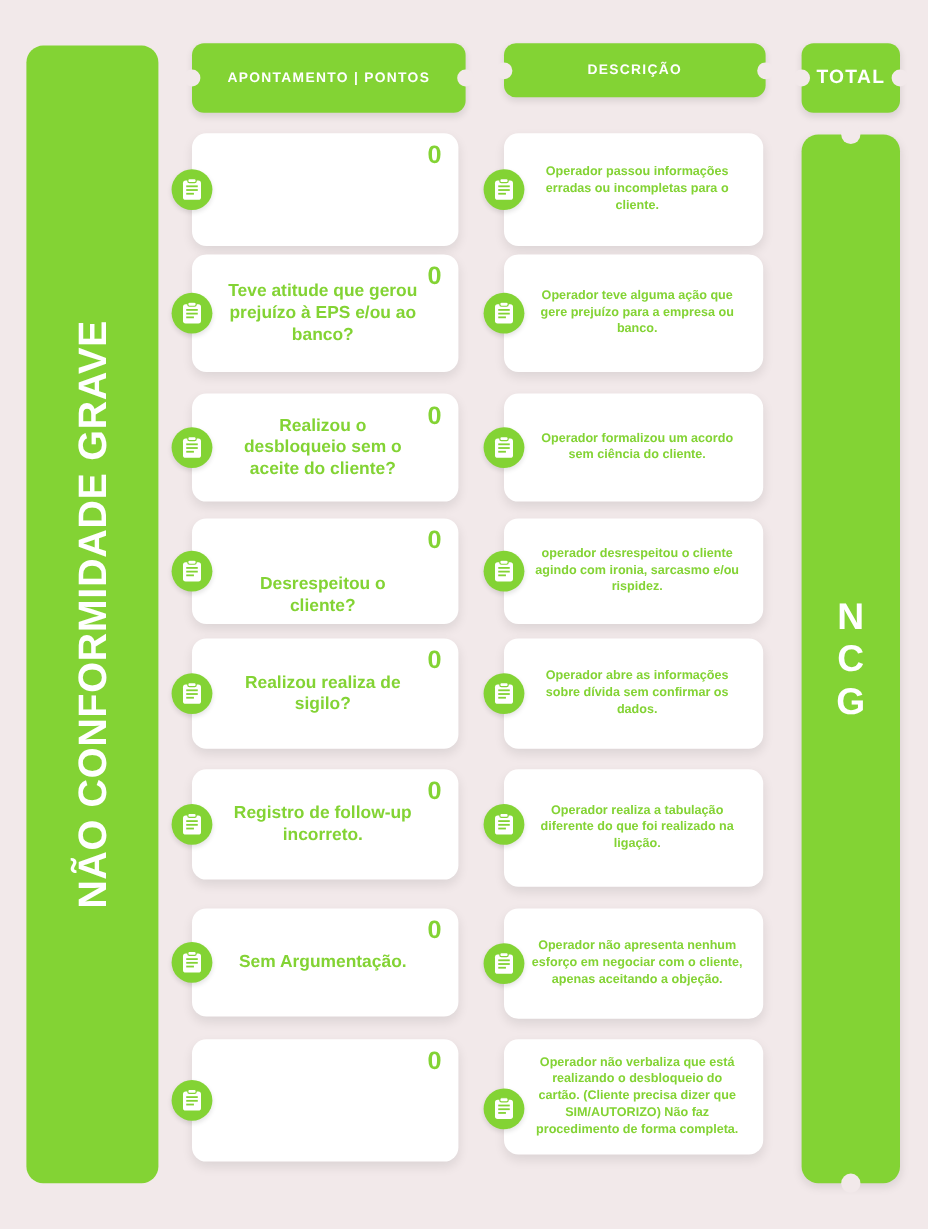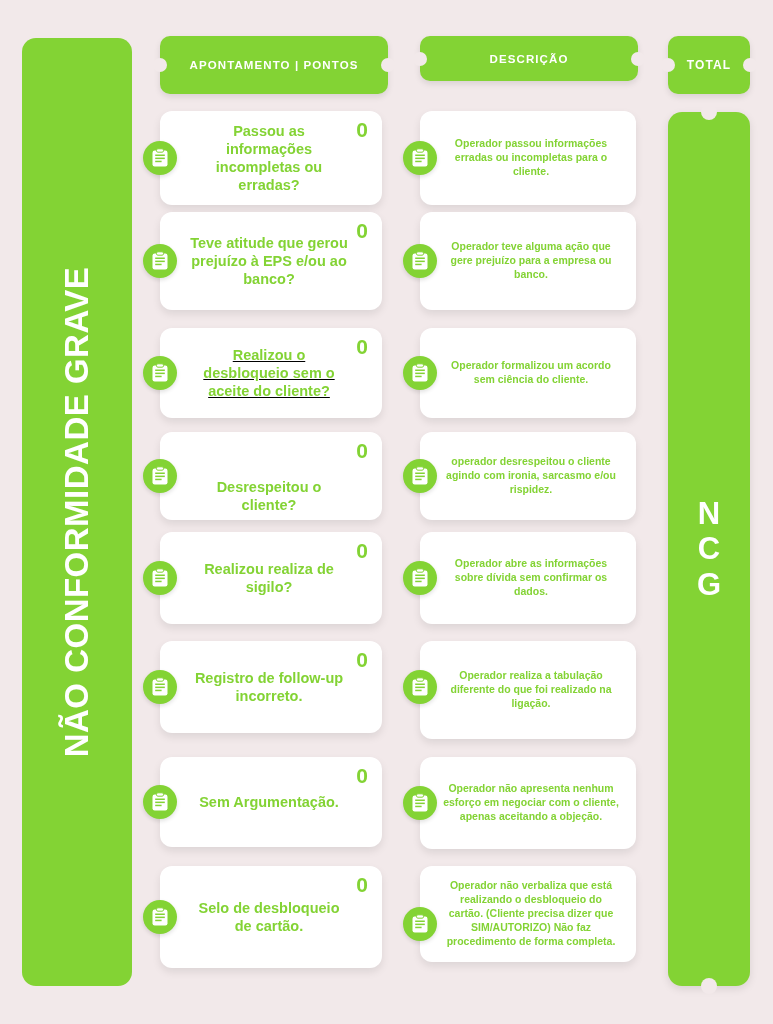--- a/index.html
+++ b/index.html
@@ -82,21 +82,21 @@
     left: 420px;
     top: 36px;
     width: 218px;
     height: 45px;
   }
   #head-total {
     left: 668px;
     top: 36px;
     width: 82px;
     height: 58px;
-    font-size: 12px;
+    font-size: 16px;
   }
   #head-total::before { left: -7px; }
   #head-total::after  { right: -7px; }
 
   
   .ncg-column {
     position: absolute;
     left: 668px;
     top: 112px;
     width: 82px;
@@ -215,21 +215,20 @@
       <div class="card card-apont" style="top: 111px; height: 94px;">
         <div class="badge" style="left: -17px; top: 30px;">
           <svg width="18" height="20" viewBox="0 0 18 20" aria-hidden="true">
             <rect x="1.5" y="2.5" width="15" height="16" rx="2.2" fill="#ffffff"></rect>
             <rect x="5.5" y="0.8" width="7" height="3.4" rx="1.4" fill="#ffffff" stroke="#83d334" stroke-width="1"></rect>
             <rect x="4.2" y="6.5" width="9.6" height="1.5" fill="#83d334"></rect>
             <rect x="4.2" y="9.6" width="9.6" height="1.5" fill="#83d334"></rect>
             <rect x="4.2" y="12.7" width="6.4" height="1.5" fill="#83d334"></rect>
           </svg>
         </div>
-        <div class="apont-text">Passou as informações incompletas ou erradas?</div>
         <div class="zero" style="right: 14px; top: 8px;">0</div>
       </div>
       <div class="card card-desc" style="top: 111px; height: 94px;">
         <div class="badge" style="left: -17px; top: 30px;">
           <svg width="18" height="20" viewBox="0 0 18 20" aria-hidden="true">
             <rect x="1.5" y="2.5" width="15" height="16" rx="2.2" fill="#ffffff"></rect>
             <rect x="5.5" y="0.8" width="7" height="3.4" rx="1.4" fill="#ffffff" stroke="#83d334" stroke-width="1"></rect>
             <rect x="4.2" y="6.5" width="9.6" height="1.5" fill="#83d334"></rect>
             <rect x="4.2" y="9.6" width="9.6" height="1.5" fill="#83d334"></rect>
             <rect x="4.2" y="12.7" width="6.4" height="1.5" fill="#83d334"></rect>
@@ -255,21 +254,21 @@
           <svg width="18" height="20" viewBox="0 0 18 20" aria-hidden="true">
             <rect x="1.5" y="2.5" width="15" height="16" rx="2.2" fill="#ffffff"></rect>
             <rect x="5.5" y="0.8" width="7" height="3.4" rx="1.4" fill="#ffffff" stroke="#83d334" stroke-width="1"></rect>
             <rect x="4.2" y="6.5" width="9.6" height="1.5" fill="#83d334"></rect>
             <rect x="4.2" y="9.6" width="9.6" height="1.5" fill="#83d334"></rect>
             <rect x="4.2" y="12.7" width="6.4" height="1.5" fill="#83d334"></rect>
           </svg>
         </div>
         <div class="desc-text">Operador teve alguma ação que gere prejuízo para a empresa ou banco.</div>
       </div>
-      <div class="card card-apont" style="top: 328px; height: 90px; text-decoration: underline;">
+      <div class="card card-apont" style="top: 328px; height: 90px;">
         <div class="badge" style="left: -17px; top: 28px;">
           <svg width="18" height="20" viewBox="0 0 18 20" aria-hidden="true">
             <rect x="1.5" y="2.5" width="15" height="16" rx="2.2" fill="#ffffff"></rect>
             <rect x="5.5" y="0.8" width="7" height="3.4" rx="1.4" fill="#ffffff" stroke="#83d334" stroke-width="1"></rect>
             <rect x="4.2" y="6.5" width="9.6" height="1.5" fill="#83d334"></rect>
             <rect x="4.2" y="9.6" width="9.6" height="1.5" fill="#83d334"></rect>
             <rect x="4.2" y="12.7" width="6.4" height="1.5" fill="#83d334"></rect>
           </svg>
         </div>
         <div class="apont-text">Realizou o desbloqueio sem o aceite do cliente?</div>
@@ -390,21 +389,20 @@
       <div class="card card-apont" style="top: 866px; height: 102px;">
         <div class="badge" style="left: -17px; top: 34px;">
           <svg width="18" height="20" viewBox="0 0 18 20" aria-hidden="true">
             <rect x="1.5" y="2.5" width="15" height="16" rx="2.2" fill="#ffffff"></rect>
             <rect x="5.5" y="0.8" width="7" height="3.4" rx="1.4" fill="#ffffff" stroke="#83d334" stroke-width="1"></rect>
             <rect x="4.2" y="6.5" width="9.6" height="1.5" fill="#83d334"></rect>
             <rect x="4.2" y="9.6" width="9.6" height="1.5" fill="#83d334"></rect>
             <rect x="4.2" y="12.7" width="6.4" height="1.5" fill="#83d334"></rect>
           </svg>
         </div>
-        <div class="apont-text">Selo de desbloqueio de cartão.</div>
         <div class="zero" style="right: 14px; top: 8px;">0</div>
       </div>
       <div class="card card-desc" style="top: 866px; height: 96px;">
         <div class="badge" style="left: -17px; top: 41px;">
           <svg width="18" height="20" viewBox="0 0 18 20" aria-hidden="true">
             <rect x="1.5" y="2.5" width="15" height="16" rx="2.2" fill="#ffffff"></rect>
             <rect x="5.5" y="0.8" width="7" height="3.4" rx="1.4" fill="#ffffff" stroke="#83d334" stroke-width="1"></rect>
             <rect x="4.2" y="6.5" width="9.6" height="1.5" fill="#83d334"></rect>
             <rect x="4.2" y="9.6" width="9.6" height="1.5" fill="#83d334"></rect>
             <rect x="4.2" y="12.7" width="6.4" height="1.5" fill="#83d334"></rect>

